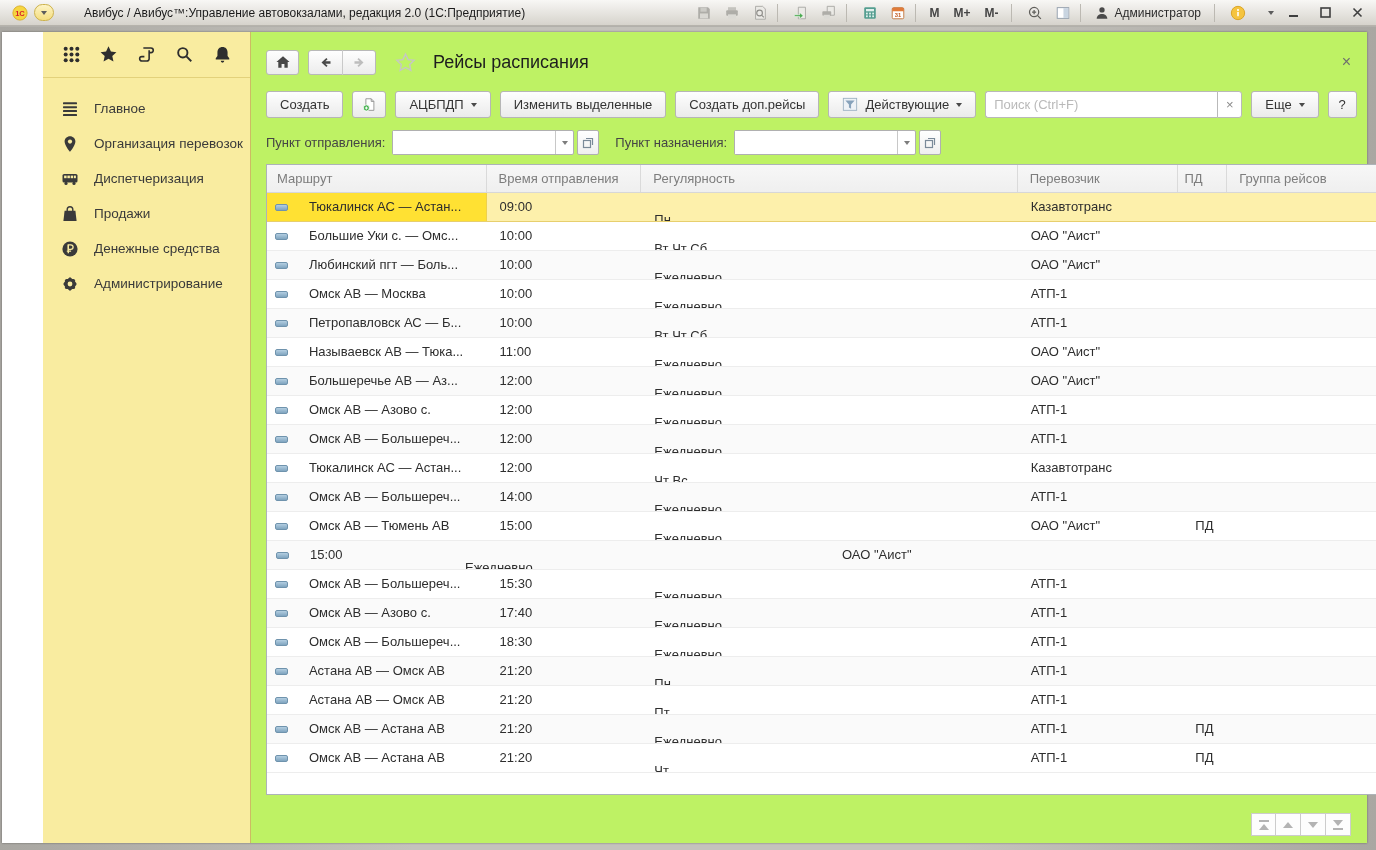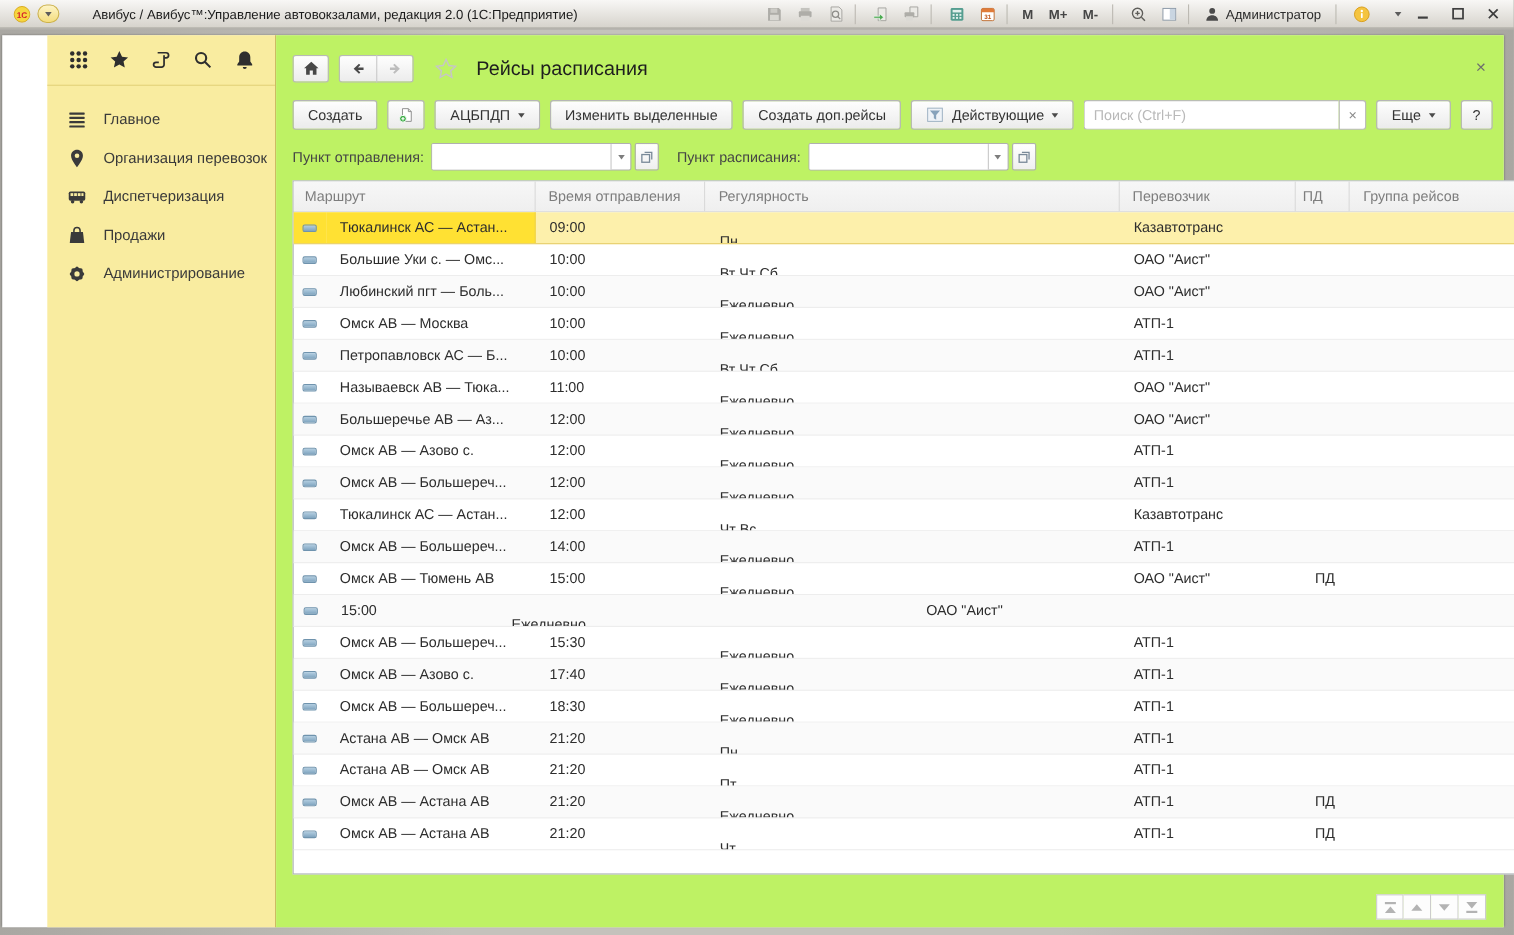--- a/index.html
+++ b/index.html
@@ -330,20 +330,30 @@
               <svg viewBox="0 0 18 18">
                 <path fill="#3a3a3a" d="M3.6 5.8h10.8L15.6 16H2.4z"></path>
                 <path d="M6.2 7.4V4.6a2.8 2.8 0 0 1 5.6 0v2.8" fill="none" stroke="#3a3a3a" stroke-width="1.4"></path>
               </svg>
             </span>
     <span class="sb-label">Продажи</span>
   </div>
           <div class="sb-item">
     <span class="sb-icon">
               <svg viewBox="0 0 18 18">
+                <circle cx="9" cy="9" r="7.6" fill="#3a3a3a"></circle>
+                <path d="M7.3 4.8h2.5a2.3 2.3 0 0 1 0 4.6H7.3z" fill="none" stroke="#f9eca0" stroke-width="1.3"></path>
+                <path d="M7.3 4.8v8.5M5.8 11.2h4.3" stroke="#f9eca0" stroke-width="1.3" fill="none"></path>
+              </svg>
+            </span>
+    <span class="sb-label">Денежные средства</span>
+  </div>
+          <div class="sb-item">
+    <span class="sb-icon">
+              <svg viewBox="0 0 18 18">
                 <g fill="#3a3a3a">
                   <rect x="3.9" y="3.9" width="10.2" height="10.2" rx="1.6"></rect>
                   <rect x="3.9" y="3.9" width="10.2" height="10.2" rx="1.6" transform="rotate(45 9 9)"></rect>
                 </g>
                 <circle cx="9" cy="9" r="2.4" fill="#f9eca0"></circle>
               </svg>
             </span>
     <span class="sb-label">Администрирование</span>
   </div>
         </div>
@@ -431,21 +441,21 @@
               <span class="caret"></span>
             </span>
       </span>
       <span class="open-btn">
             <svg width="12" height="12" viewBox="0 0 12 12" fill="none" stroke="#7a8a99" stroke-width="1.2">
               <rect x="1.5" y="3.5" width="7" height="7"></rect>
               <path d="M4 1.5h6.5V8"></path>
             </svg>
           </span>
       <span class="fgap"></span>
-      <span class="flabel">Пункт расписания:</span>
+      <span class="flabel">Пункт назначения:</span>
       <span class="combo">
         <input style="">
         <span class="dd">
               <span class="caret"></span>
             </span>
       </span>
       <span class="open-btn">
             <svg width="12" height="12" viewBox="0 0 12 12" fill="none" stroke="#7a8a99" stroke-width="1.2">
               <rect x="1.5" y="3.5" width="7" height="7"></rect>
               <path d="M4 1.5h6.5V8"></path>

